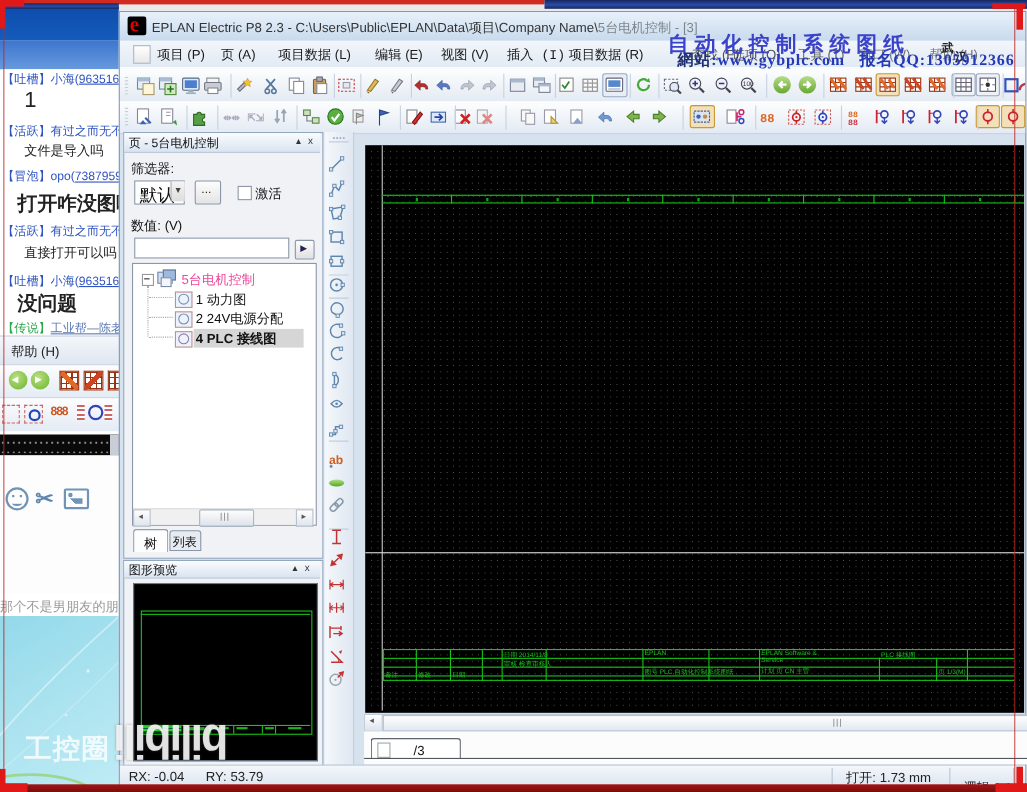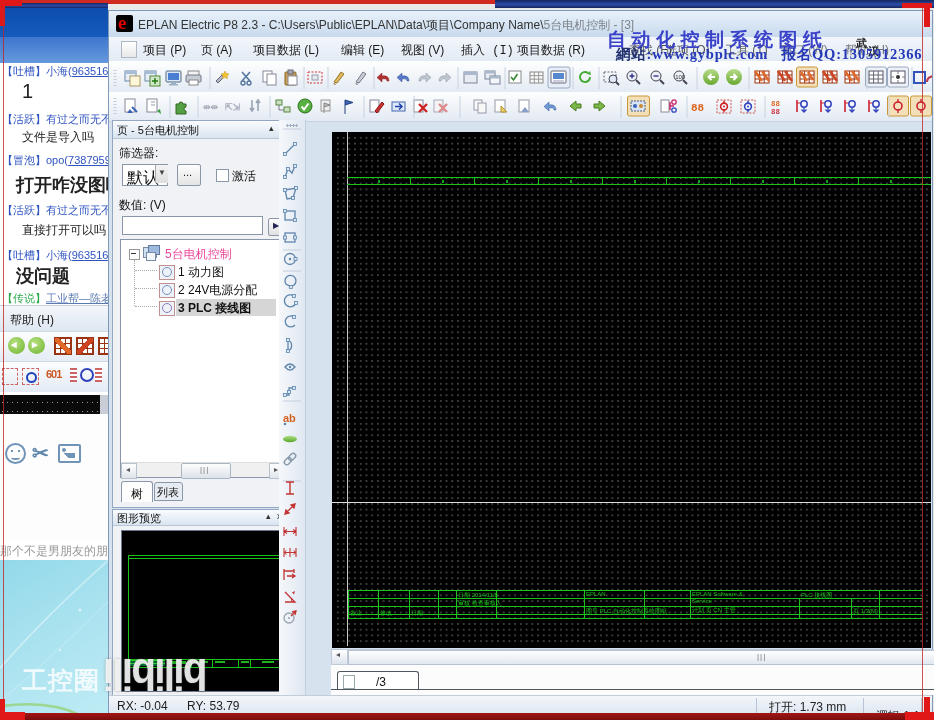--- a/index.html
+++ b/index.html
@@ -43,21 +43,21 @@
       </div>
     <div class="abs" style="left:54px;top:5px;width:16px;height:16px;background:#fff;border:1px solid #993311;background-image:linear-gradient(45deg,transparent 40%,#e06828 40% 60%,transparent 60%),repeating-linear-gradient(90deg,#993311 0 1px,transparent 1px 5px),repeating-linear-gradient(#993311 0 1px,transparent 1px 5px);"></div>
     <div class="abs" style="left:76px;top:5px;width:16px;height:16px;background:#fff;border:1px solid #993311;background-image:linear-gradient(135deg,transparent 40%,#cc4422 40% 60%,transparent 60%),repeating-linear-gradient(90deg,#993311 0 1px,transparent 1px 5px),repeating-linear-gradient(#993311 0 1px,transparent 1px 5px);"></div>
     <div class="abs" style="left:98px;top:5px;width:10px;height:16px;background:#fff;border:1px solid #993311;border-right:none;background-image:repeating-linear-gradient(90deg,#993311 0 1px,transparent 1px 5px),repeating-linear-gradient(#993311 0 1px,transparent 1px 5px);"></div>
   </div>
   <div class="abs" style="left:0;top:361px;width:108px;height:30px;background:linear-gradient(#fcfdfe,#e4ebf4);border-top:1px solid #d0d8e4;">
     <div class="abs" style="left:2px;top:6px;width:14px;height:15px;border:1px dashed #c66;"></div>
     <div class="abs" style="left:22px;top:6px;width:15px;height:15px;border:1px dashed #c66;">
         <div class="abs" style="left:3px;top:3px;width:7px;height:7px;border:2px solid #2244bb;border-radius:50%;"></div>
       </div>
-    <div class="abs" style="left:46px;top:6px;font-size:11px;color:#cc5522;font-weight:bold;letter-spacing:-1px;">601</div>
+    <div class="abs" style="left:46px;top:6px;font-size:11px;color:#cc5522;font-weight:bold;letter-spacing:-1px;">888</div>
     <div class="abs" style="left:70px;top:6px;width:7px;height:14px;background:repeating-linear-gradient(#c66 0 2px,#fff 2px 4px);"></div>
     <div class="abs" style="left:80px;top:6px;width:10px;height:10px;border:2px solid #3344bb;border-radius:50%;"></div>
     <div class="abs" style="left:95px;top:6px;width:7px;height:14px;background:repeating-linear-gradient(#c66 0 2px,#fff 2px 4px);"></div>
   </div>
 
   <div class="abs" style="left:0;top:395px;width:108px;height:19px;background:#0a0a0a;">
     <div class="abs" style="left:0;top:3px;width:108px;height:14px;background-image:radial-gradient(circle,#999 .6px,transparent .8px);background-size:5px 9px;"></div>
       <div class="abs" style="left:100px;top:0;width:8px;height:19px;background:#c9ced6;"></div>
   </div>
 
@@ -499,21 +499,21 @@
       <div class="abs" style="left:14px;top:66px;width:22px;height:1px;border-top:1px dotted #aaa;"></div>
       <div class="abs" style="left:38px;top:25px;width:14px;height:13px;background:#eef3fa;border:1px solid #c09090;"></div>
       <div class="abs" style="left:41px;top:27px;width:8px;height:8px;border:1px solid #7790c0;border-radius:50%;"></div>
       <span class="abs" style="left:57px;top:24px;font-size:12px;color:#111;white-space:nowrap;">1 动力图</span>
       <div class="abs" style="left:38px;top:43px;width:14px;height:13px;background:#eef3fa;border:1px solid #c09090;"></div>
       <div class="abs" style="left:41px;top:45px;width:8px;height:8px;border:1px solid #7790c0;border-radius:50%;"></div>
       <span class="abs" style="left:57px;top:42px;font-size:12px;color:#111;white-space:nowrap;">2 24V电源分配</span>
       <div class="abs" style="left:55px;top:59px;width:100px;height:17px;background:#d6d6d6;"></div>
       <div class="abs" style="left:38px;top:61px;width:14px;height:13px;background:#eef3fa;border:1px solid #c09090;"></div>
       <div class="abs" style="left:41px;top:63px;width:8px;height:8px;border:1px solid #8f7bb5;border-radius:50%;"></div>
-      <span class="abs" style="left:57px;top:60px;font-size:12px;font-weight:bold;color:#111;white-space:nowrap;">3 PLC 接线图</span>
+      <span class="abs" style="left:57px;top:60px;font-size:12px;font-weight:bold;color:#111;white-space:nowrap;">4 PLC 接线图</span>
 
       <div class="abs" style="left:0;top:222px;width:164px;height:14px;background:#f0f0f0;border-top:1px solid #ddd;">
         <div class="abs" style="left:0;top:0;width:14px;height:14px;background:linear-gradient(#fefefe,#dfe5ec);border:1px solid #b8c2cf;">
             <span class="abs" style="left:4px;top:1px;font-size:8px;color:#555;">◂</span>
           </div>
         <div class="abs" style="right:0;top:0;width:14px;height:14px;background:linear-gradient(#fefefe,#dfe5ec);border:1px solid #b8c2cf;">
             <span class="abs" style="left:4px;top:1px;font-size:8px;color:#555;">▸</span>
           </div>
         <div class="abs" style="left:60px;top:0px;width:48px;height:14px;background:linear-gradient(#fdfdfd,#dde3ea);border:1px solid #aab6c4;border-radius:2px;">
             <span class="abs" style="left:18px;top:1px;font-size:8px;color:#777;letter-spacing:1px;">|||</span>
@@ -546,21 +546,21 @@
       <div class="abs" style="left:72px;top:130px;width:14px;height:2px;background:#1db31d;"></div>
       <div class="abs" style="left:90px;top:129px;width:1px;height:7px;background:#17c317;"></div>
       <div class="abs" style="left:93px;top:130px;width:10px;height:2px;background:#1db31d;"></div>
       <div class="abs" style="left:116px;top:129px;width:1px;height:7px;background:#17c317;"></div>
       <div class="abs" style="left:128px;top:129px;width:1px;height:7px;background:#17c317;"></div>
       <div class="abs" style="left:119px;top:130px;width:8px;height:2px;background:#1db31d;"></div>
       <div class="abs" style="left:140px;top:130px;width:12px;height:2px;background:#1db31d;"></div>
     </div>
   </div>
 
-  <div class="abs" id="vtb" style="left:170px;top:109px;width:26px;height:575px;background:linear-gradient(90deg,#f5f8fb,#dfe7f1);border-right:1px solid #c2cedd;">
+  <div class="abs" id="vtb" style="left:186px;top:109px;width:26px;height:575px;background:linear-gradient(90deg,#f5f8fb,#dfe7f1);border-right:1px solid #c2cedd;">
       <div class="abs" style="left:7px;top:4px;width:12px;height:3px;background-image:radial-gradient(circle,#9fb0c4 1px,transparent 1.2px);background-size:3px 3px;"></div>
       <svg width="26" height="575" style="position:absolute;left:0;top:0;">
         <defs>
           <linearGradient id="vg" x1="0" y1="0" x2="0" y2="1">
             <stop offset="0" stop-color="#b0e088"></stop>
             <stop offset="1" stop-color="#58a828"></stop>
           </linearGradient>
         </defs>
         <path d="M4 9 h18" stroke="#c2cedd"></path>
         <path d="M4 130 h18" stroke="#c2cedd"></path>

